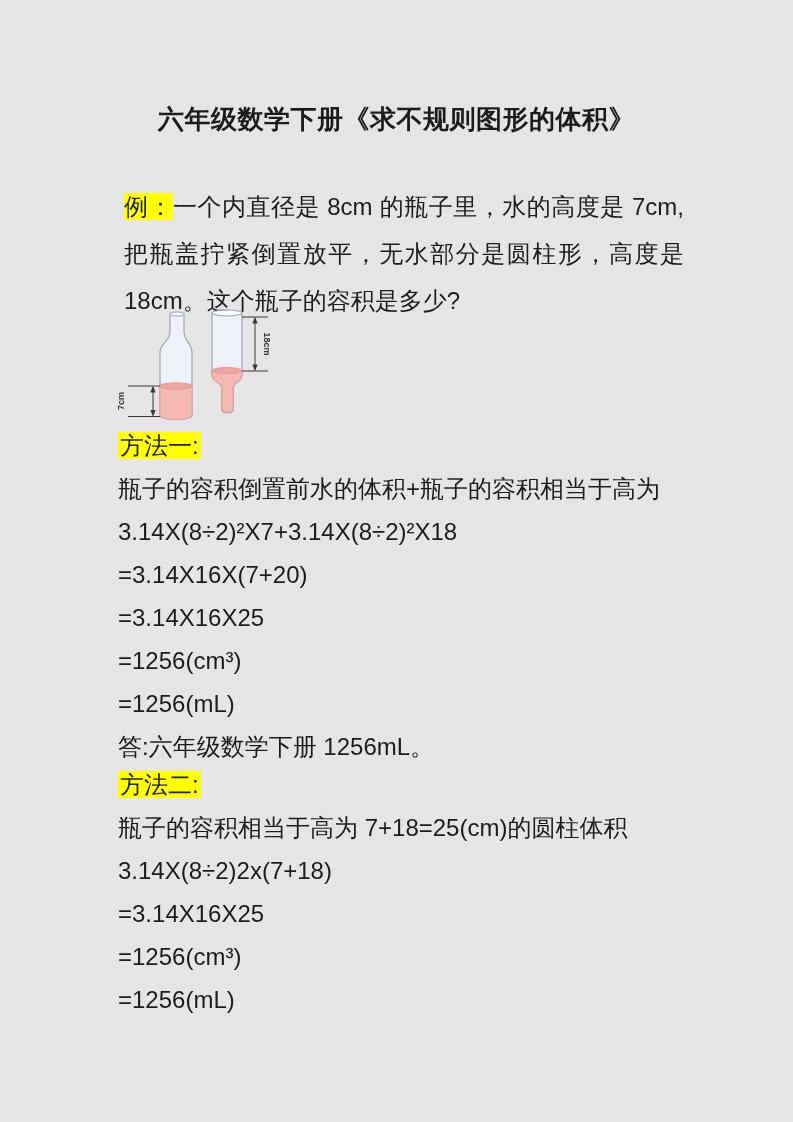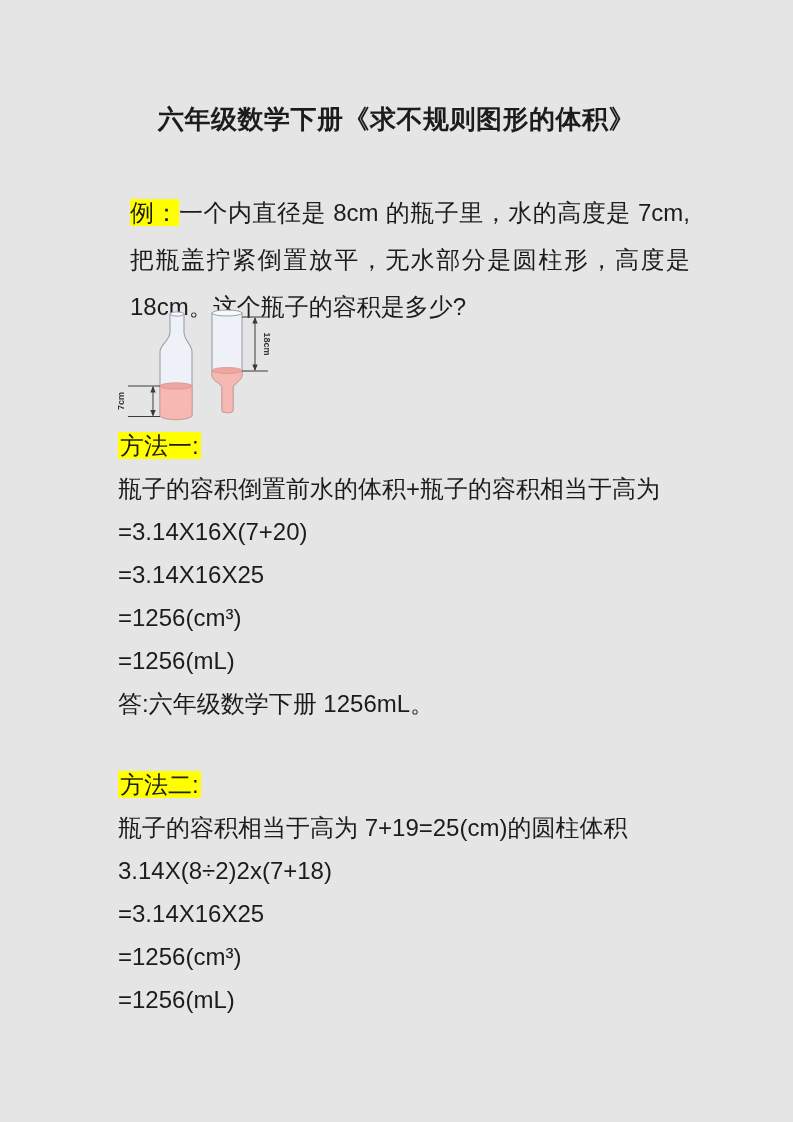--- a/index.html
+++ b/index.html
@@ -20,21 +20,21 @@
     text-align:center;
     font-size:26px;
     font-weight:600;
     line-height:44px;
     letter-spacing:0.5px;
   }
   .example{
     position:absolute;
     left:118px; top:177px;
     width:560px;
-    margin:12px;
+    margin:6px;
     font-size:24px;
     line-height:47px;
     text-align:justify;
   }
   .hl{ background:#ffff00; }
   .figure{
     position:absolute;
     left:115px; top:306px;
     width:200px; height:130px;
   }
@@ -91,29 +91,30 @@
       </g>
       <polygon points="140,11 137.3,17.5 142.7,17.5" fill="#3a3a3a"></polygon>
       <polygon points="140,65 137.3,58.5 142.7,58.5" fill="#3a3a3a"></polygon>
       <text class="dimtext" transform="translate(149,38) rotate(90)" text-anchor="middle">18cm</text>
     </svg>
   </div>
 
   <div class="method method1">
     <div class="m-line"><span class="hl heading">方法一:</span></div>
     <div class="m-line">瓶子的容积倒置前水的体积+瓶子的容积相当于高为</div>
+    <div class="m-line">3.14X(8÷2)²X7+3.14X(8÷2)²X18</div>
     <div class="m-line">=3.14X16X(7+20)</div>
     <div class="m-line">=3.14X16X25</div>
     <div class="m-line">=1256(cm³)</div>
     <div class="m-line">=1256(mL)</div>
     <div class="m-line">答:六年级数学下册 1256mL。</div>
   </div>
 
   <div class="method method2">
     <div class="m-line"><span class="hl heading">方法二:</span></div>
-    <div class="m-line">瓶子的容积相当于高为 7+19=25(cm)的圆柱体积</div>
+    <div class="m-line">瓶子的容积相当于高为 7+18=25(cm)的圆柱体积</div>
     <div class="m-line">3.14X(8÷2)2x(7+18)</div>
     <div class="m-line">=3.14X16X25</div>
     <div class="m-line">=1256(cm³)</div>
     <div class="m-line">=1256(mL)</div>
   </div>
 
 </div>
 
 </body></html>

